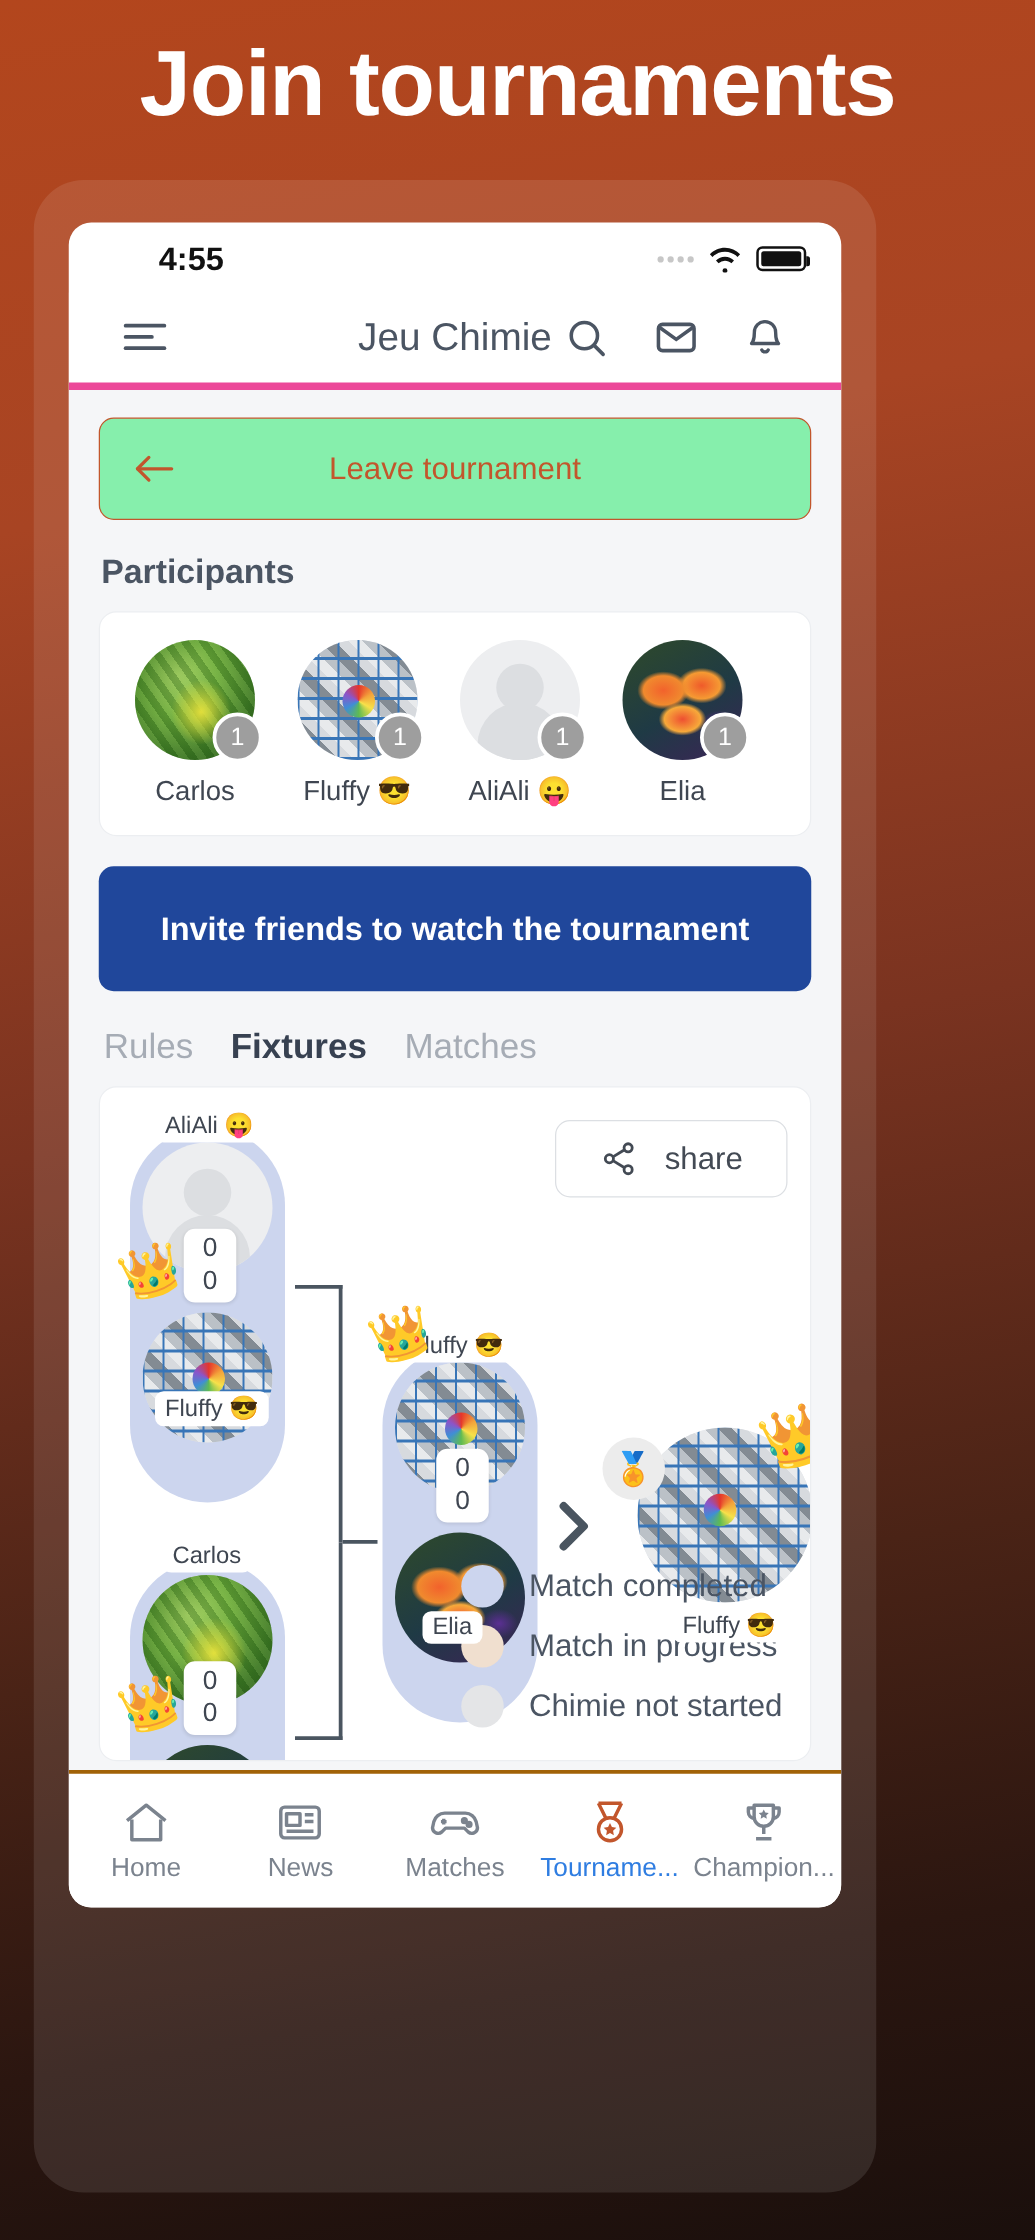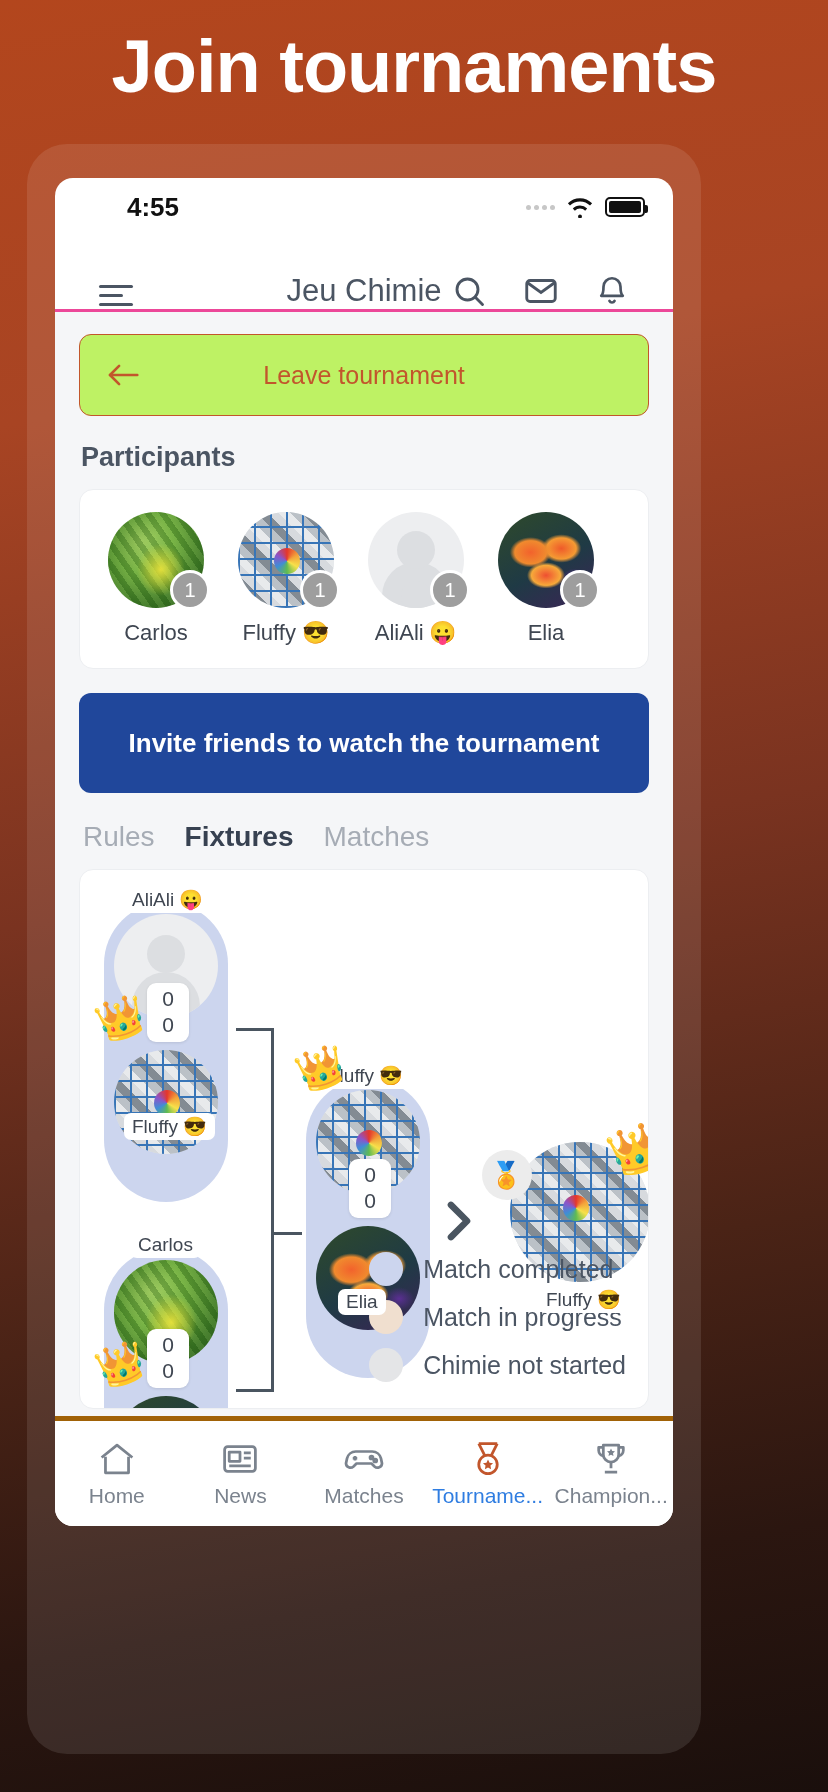--- a/index.html
+++ b/index.html
@@ -67,24 +67,24 @@
   }
   .battery::after {
     content:""; position:absolute; right:-5px; top:6px; width:3px; height:8px;
     background:#111; border-radius:0 2px 2px 0;
   }
   .battery i { display:block; width:100%; height:100%; background:#111; border-radius:2px; }
 
   
   .appbar {
     height: 78px; flex: none;
-    display: flex; align-items: flex-end;
+    display: flex; align-items: center;
     padding: 0 44px;
     background: #fff;
-    border-bottom: 3px solid #ec4899;
+    border-bottom: 6px solid #ec4899;
     position: relative;
   }
   .appbar-title {
     position: absolute; left: 0; right: 0; text-align: center;
     font-size: 31px; color: #4b5563; pointer-events: none;
   }
   .menu-icon { width: 34px; height: 26px; position: relative; z-index: 2; cursor: pointer; }
   .menu-icon span { position:absolute; left:0; height:3px; background:#4b5563; border-radius:2px; }
   .menu-icon span:nth-child(1){ top:2px; width:34px; }
   .menu-icon span:nth-child(2){ top:11px; width:24px; }
@@ -99,21 +99,21 @@
     flex: 1 1 auto;
     background: #f5f6f8;
     padding: 22px 24px 0 24px;
     overflow: hidden;
   }
 
   .leave-btn {
     width: 100%; height: 82px;
     border: 1.5px solid #c2562c;
     border-radius: 12px;
-    background: #bef264;
+    background: #86efac;
     display: flex; align-items: center;
     position: relative;
     cursor: pointer;
   }
   .leave-btn .arrow { position:absolute; left: 26px; display:flex; }
   .leave-btn .lbl {
     flex: 1; text-align: center; color:#c2562c; font-size: 25px;
   }
 
   .section-title {
@@ -244,21 +244,21 @@
   .chevron { position:absolute; z-index:5; }
 
   .legend { position:absolute; right: 22px; bottom: 26px; }
   .legend-row { display:flex; align-items:center; gap: 20px; margin-bottom: 14px; }
   .legend-dot { width: 34px; height: 34px; border-radius:50%; }
   .legend-lbl { font-size: 25px; color:#4b5563; }
 
   
   .bottomnav {
     flex: none; height: 110px;
-    border-top: 5px solid #a16207;
+    border-top: 3px solid #a16207;
     background:#fff;
     display:flex; align-items:center;
   }
   .navitem {
     flex:1; display:flex; flex-direction:column; align-items:center; gap:6px;
     cursor:pointer;
   }
   .navitem .nlbl { font-size: 21px; color:#7b838e; }
   .navitem.active .nlbl { color:#2f7de1; }
 </style>
@@ -362,20 +362,30 @@
     <button class="invite-btn">Invite friends to watch the tournament</button>
 
     <div class="tabs">
       <div class="tab">Rules</div>
       <div class="tab active">Fixtures</div>
       <div class="tab">Matches</div>
     </div>
 
     <div class="bracket-card">
 
+      <div class="share-btn">
+        <svg width="30" height="30" viewBox="0 0 24 24" fill="none" stroke="#434a54" stroke-width="1.8">
+          <circle cx="18" cy="5" r="2.6"></circle>
+            <circle cx="6" cy="12" r="2.6"></circle>
+            <circle cx="18" cy="19" r="2.6"></circle>
+          <line x1="8.3" y1="10.8" x2="15.7" y2="6.2"></line>
+            <line x1="8.3" y1="13.2" x2="15.7" y2="17.8"></line>
+        </svg>
+        <span class="lbl">share</span>
+      </div>
 
       <div class="pod" style="left:24px; top:32px; height:300px;">
         <div class="bav av-person" style="left:10px; top:12px; width:104px; height:104px;"></div>
         <div class="bav av-mosaic" style="left:10px; top:148px; width:104px; height:104px;"></div>
       </div>
       <div class="tagname" style="left:44px; top:16px;">AliAli 😛</div>
       <div class="tagname" style="left:44px; top:243px;">Fluffy 😎</div>
       <div class="score-box" style="left:67px; top:113px;">
         <div>0</div>
         <div>0</div>

